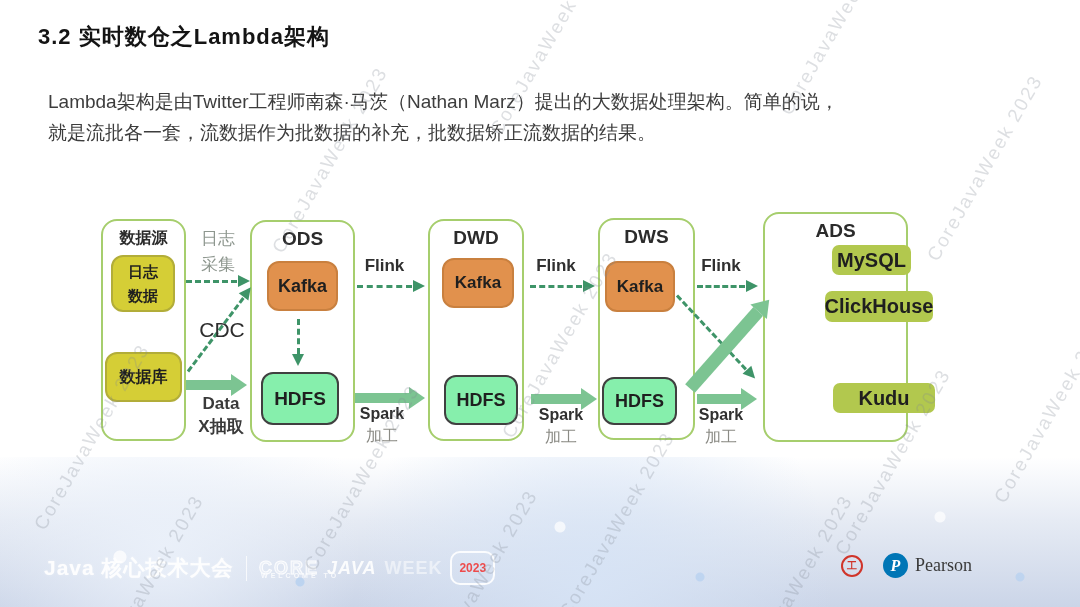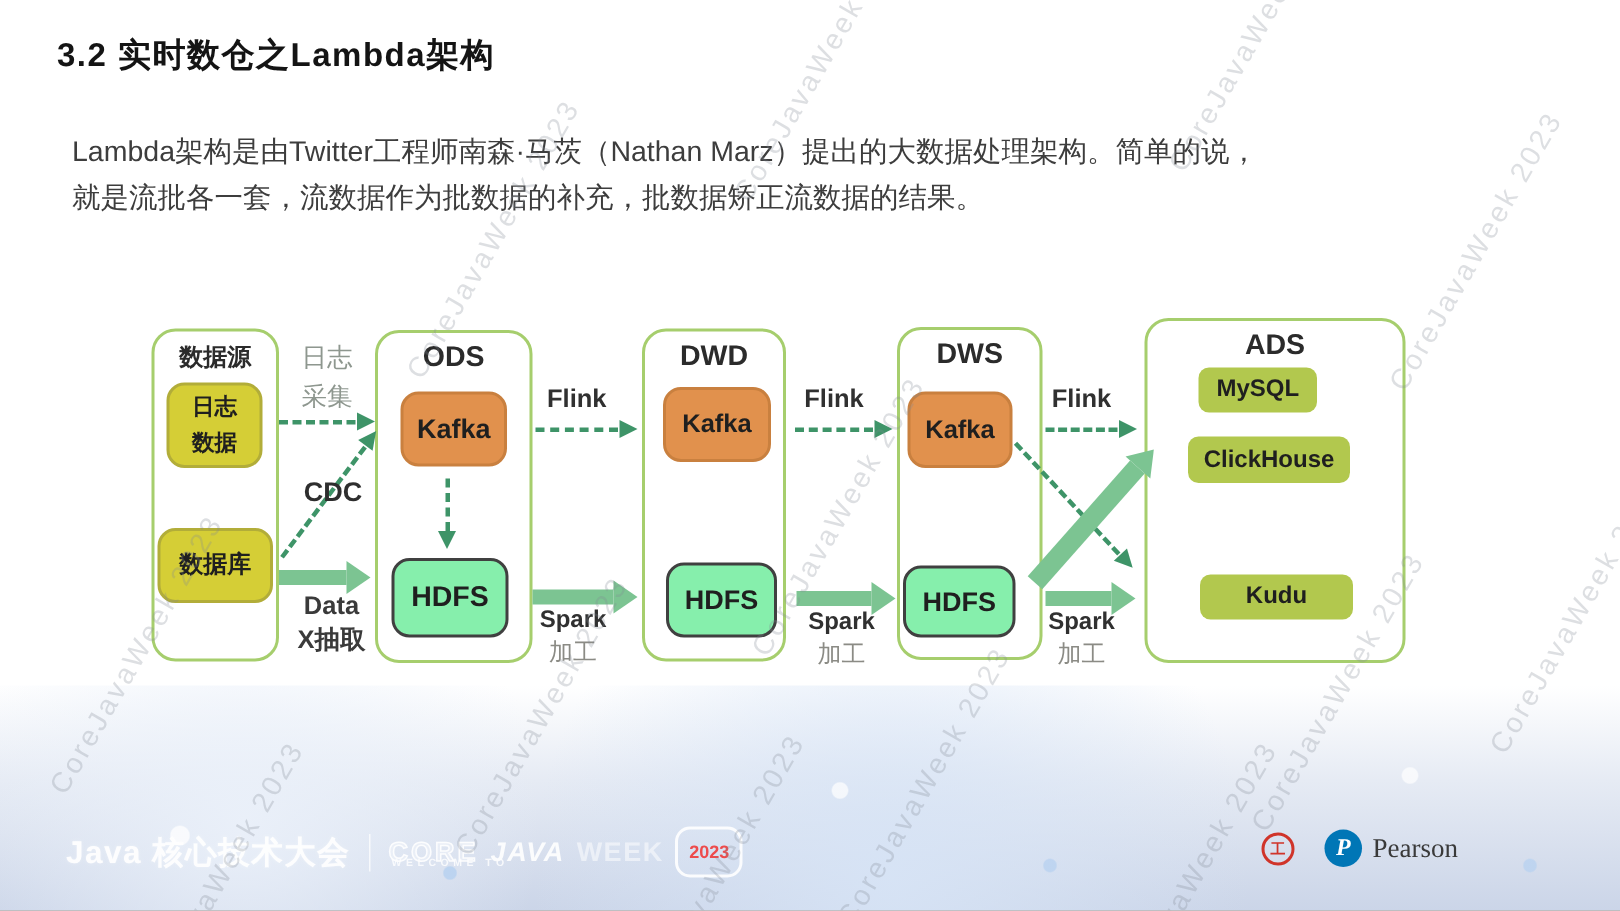--- a/index.html
+++ b/index.html
@@ -53,21 +53,21 @@
   
   .node {
     position:absolute; z-index:3; display:flex; flex-direction:column;
     align-items:center; justify-content:center;
     border-radius:12px; font-weight:600; color:#1f1f1f; text-align:center;
   }
   .node.kafka { background:#E1914D; border:2px solid #c9803f; font-size:18px; }
   .node.hdfs  { background:#86efac; border:2px solid #404040; font-size:19px; }
   .node.src   { background:#D5CE36; border:2px solid #b2ad39; font-size:15px;
                 font-weight:700; line-height:24px; border-radius:12px; }
-  .node.ads   { background:#B2C84E; border:none; border-radius:7px; font-size:16px; }
+  .node.ads   { background:#B2C84E; border:none; border-radius:7px; font-size:20px;margin-left:33px; }
 
   
   .dashH { position:absolute; z-index:3; height:0; border-top:3px dashed #3E9468; }
   .dashH::after {
     content:""; position:absolute; right:-13px; top:-8px;
     border-top:6.5px solid transparent; border-bottom:6.5px solid transparent;
     border-left:12px solid #3E9468;
   }
   .dashD { transform-origin:left center; }
   .dashV { position:absolute; z-index:3; width:0; border-left:3px dashed #3E9468; }
@@ -82,21 +82,21 @@
     border-top:11px solid transparent; border-bottom:11px solid transparent;
     border-left:16px solid #7CC492;
   }
   .solidD { transform-origin:left center; }
 
   
   .alab { position:absolute; z-index:4; text-align:center; }
   .alab .l1 { display:block; }
   .alab .l2 { display:block; }
   .lab-gray   { color:#8e978f; font-size:17px; line-height:26px; }
-  .lab-dark   { color:#2e2e2e; font-size:18px; font-weight:700; }
+  .lab-dark   { color:#2e2e2e; font-size:21px; font-weight:400; }
   .lab-datax .l1 { color:#3a3a3a; font-size:17px; font-weight:600; line-height:23px; }
   .lab-datax .l2 { color:#3a3a3a; font-size:17px; font-weight:600; line-height:23px; }
   .lab-flink  { color:#303030; font-size:17px; font-weight:600; }
   .lab-spark .l1 { color:#303030; font-size:16px; font-weight:600; line-height:22px; }
   .lab-spark .l2 { color:#8b8b85; font-size:16px; line-height:22px; }
 
   
   .brand {
     position:absolute; left:44px; top:551px; z-index:10;
     display:flex; align-items:center; color:#fff; opacity:0.95;
@@ -154,21 +154,21 @@
   </div>
   <div class="layer" style="left:250px;top:220px;width:105px;height:222px;">
     <div class="layer-title">ODS</div>
   </div>
   <div class="layer" style="left:428px;top:219px;width:96px;height:222px;">
     <div class="layer-title">DWD</div>
   </div>
   <div class="layer" style="left:598px;top:218px;width:97px;height:222px;">
     <div class="layer-title">DWS</div>
   </div>
-  <div class="layer" style="left:763px;top:212px;width:174px;height:230px;">
+  <div class="layer" style="left:763px;top:212px;width:145px;height:230px;">
     <div class="layer-title">ADS</div>
   </div>
 
   <div class="node src" style="left:111px;top:255px;width:64px;height:57px;">
     <span>日志</span>
     <span>数据</span>
   </div>
   <div class="node src" style="left:105px;top:352px;width:77px;height:50px;font-size:16px;">
     <span>数据库</span>
   </div>

